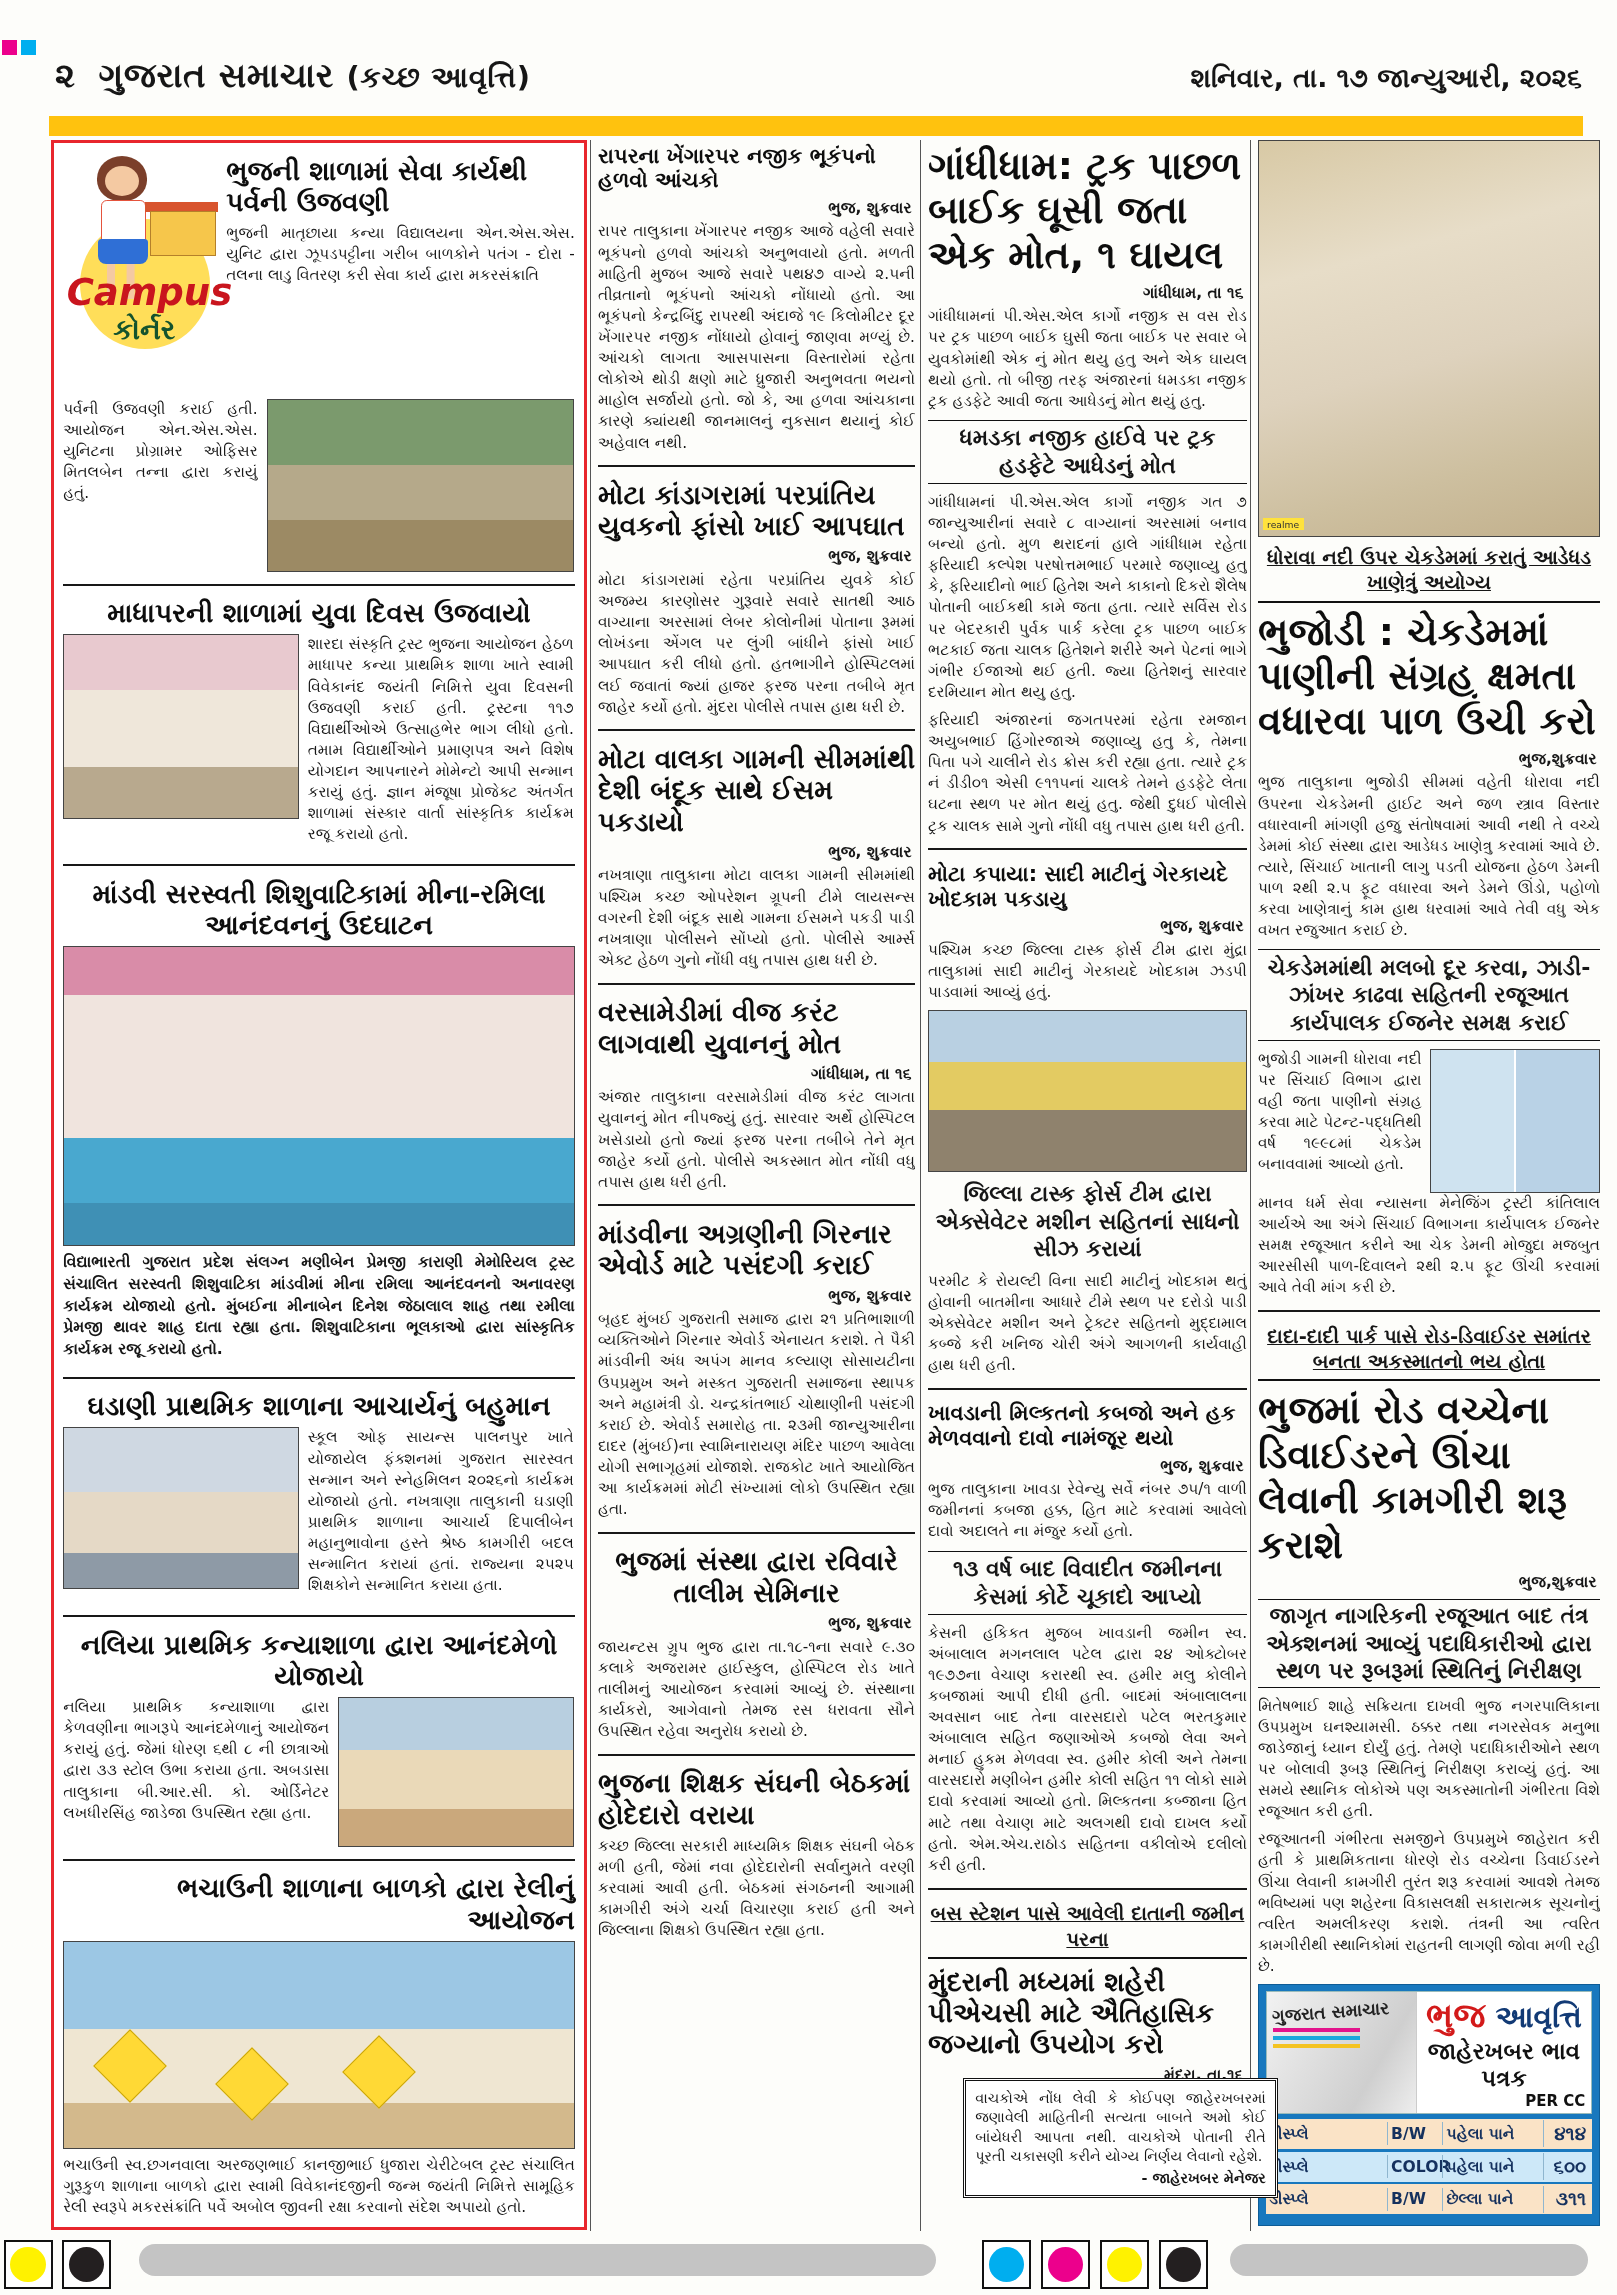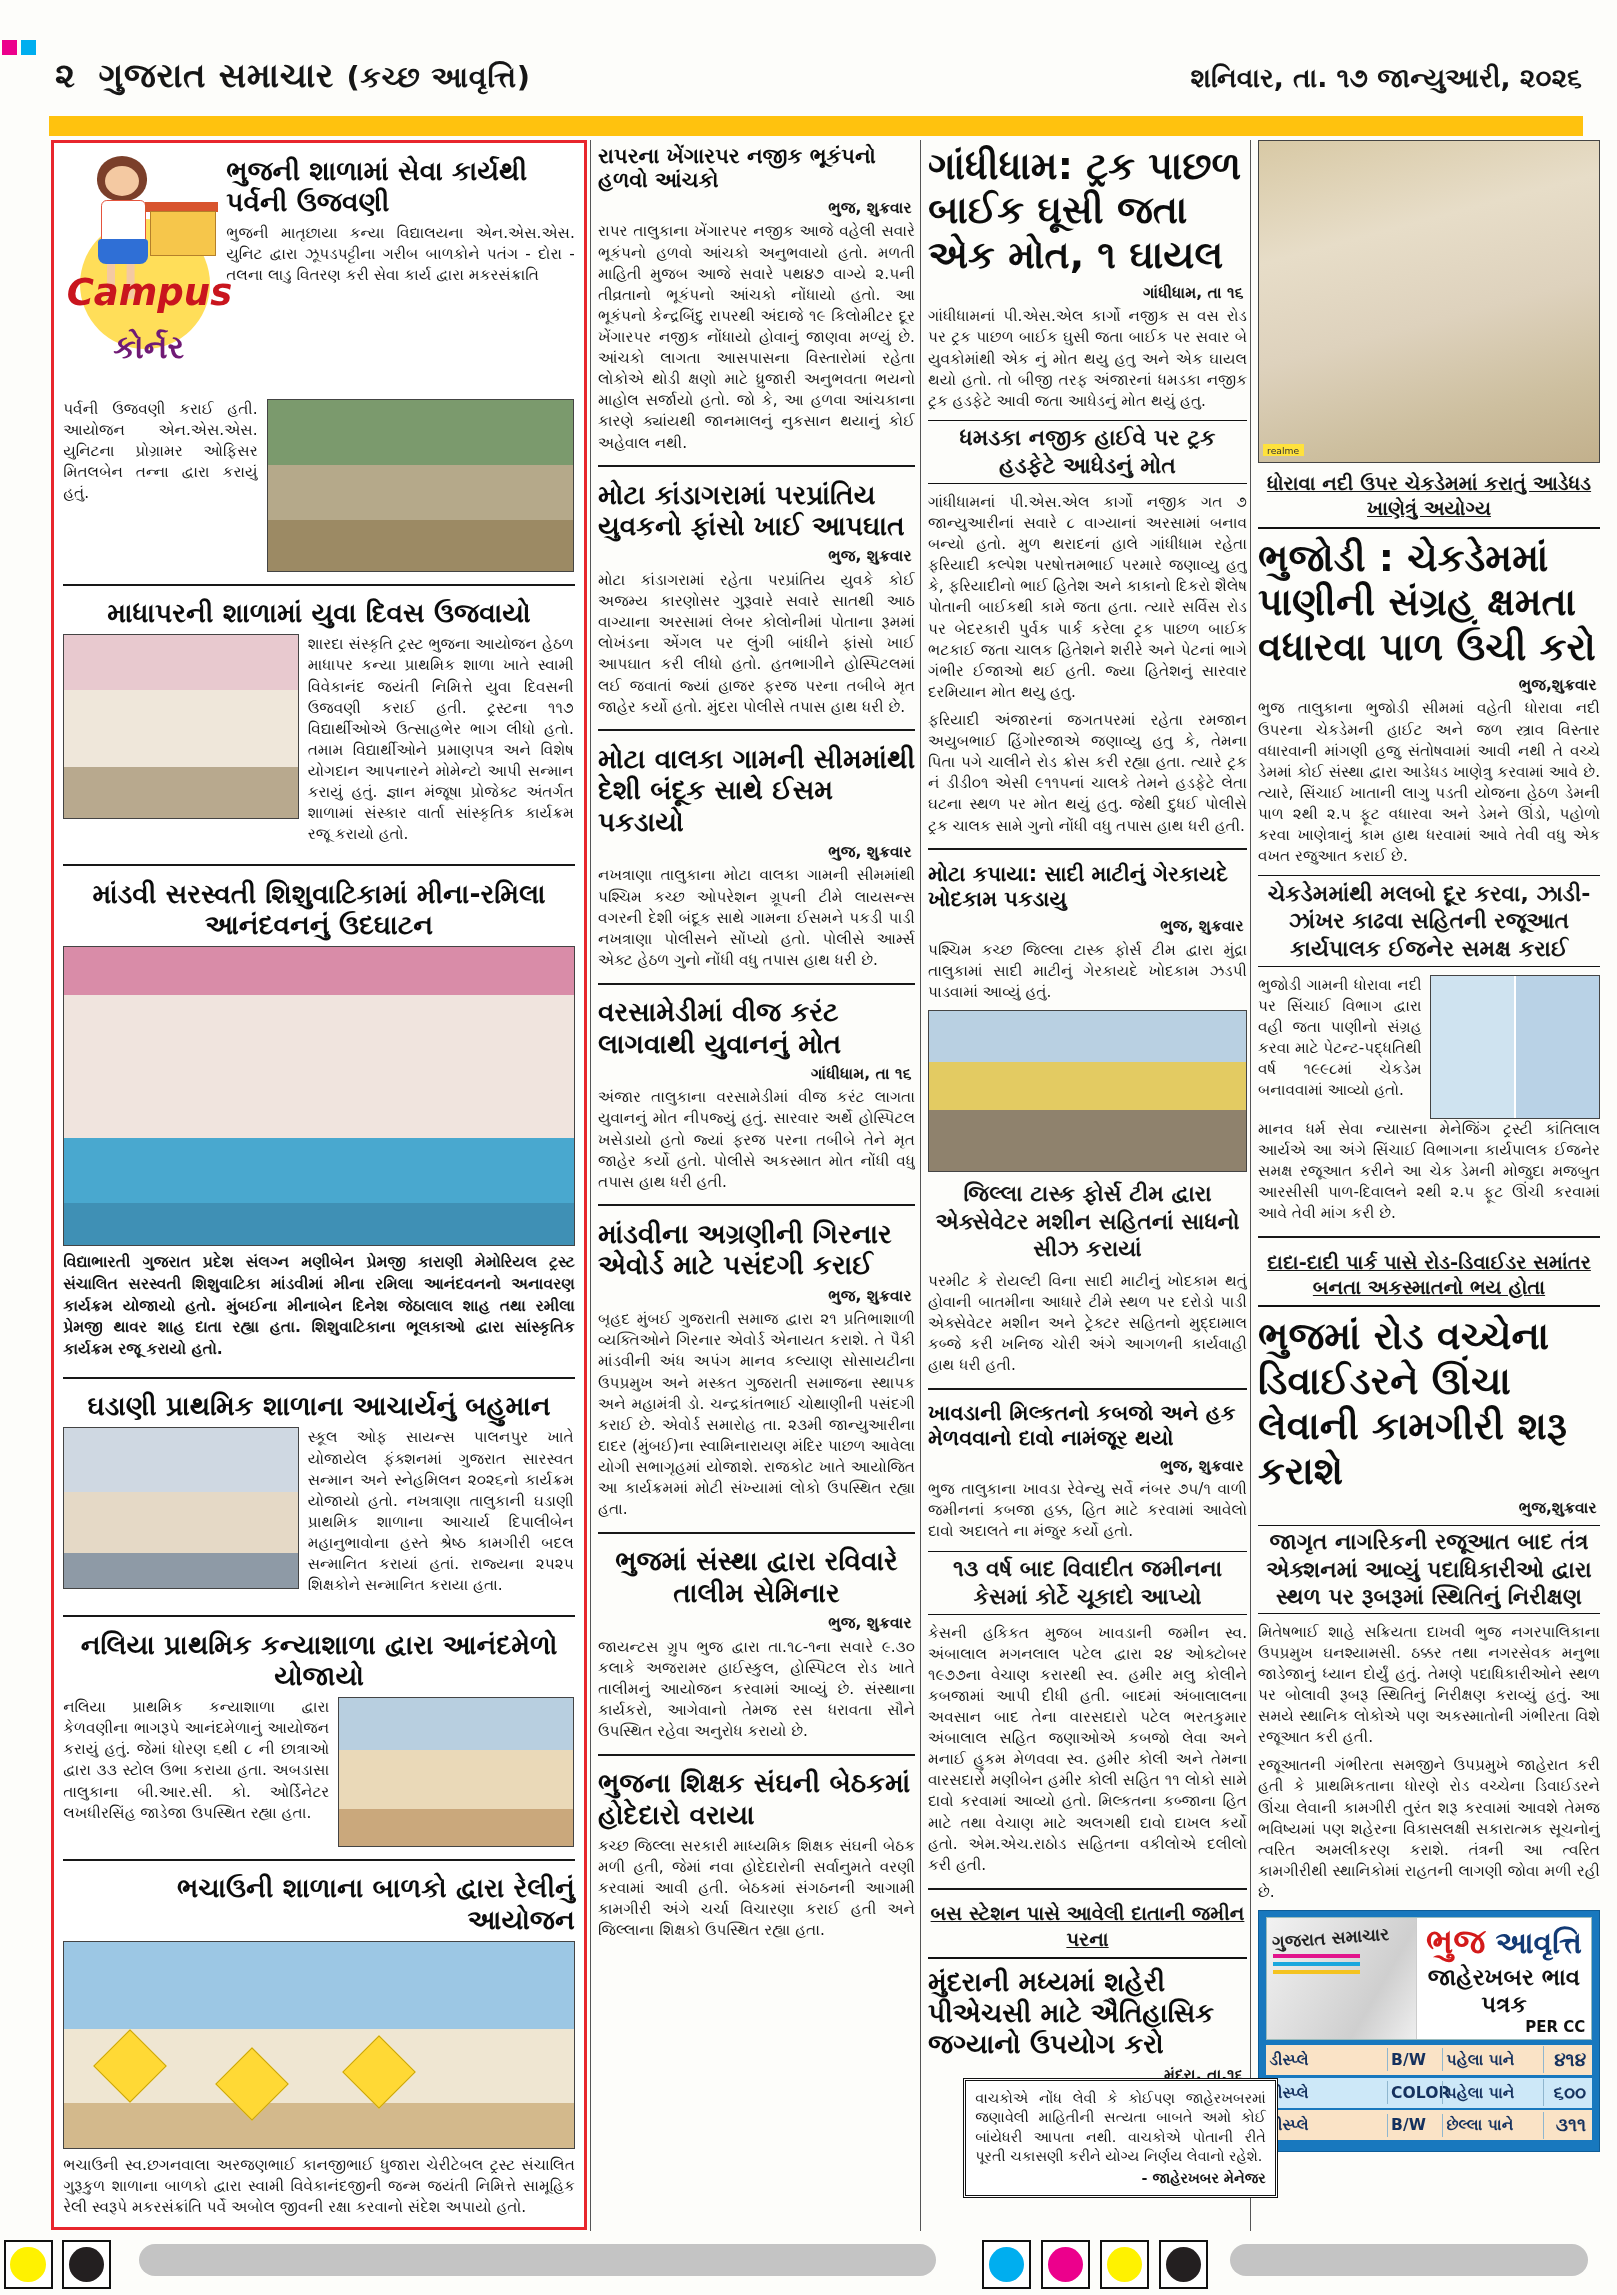--- a/index.html
+++ b/index.html
@@ -42,21 +42,21 @@
   .ph-meld{background:linear-gradient(#b8cfe0 0 35%,#ead9b8 35% 75%,#caa87c 75%)}
   .ph-schoolyard{background:linear-gradient(#9cc7e4 0 42%,#efe6d2 42% 78%,#d3b98c 78%)}
   .kite{position:absolute;width:50px;height:50px;background:#ffd935;transform:rotate(45deg);border:1.2px solid #caa50a}
   .ph-exc2{background:linear-gradient(#b9d0e2 0 32%,#e3cb62 32% 62%,#8f826d 62%)}
   .ph-river{background:linear-gradient(90deg,#cfe3f0 0 49.6%,#fff 49.6% 50.4%,#b9d2e6 50.4%),linear-gradient(#cfe3f0 0 40%,#7f9f6b 40% 78%,#cabfa8 78%)}
   
   .campus-wrap{display:flex;gap:8px}
   .campus-fig{width:155px;min-width:155px;height:248px;position:relative}
   .campus-circle{position:absolute;left:17.3px;top:68px;width:130px;height:130px;border-radius:50%;background:#FFDE59}
   .campus-word{position:absolute;left:3.5px;top:120px;font-size:37px;font-weight:800;color:#C9151E;font-style:italic}
-  .campus-gu{position:absolute;left:50px;top:177px;font-size:32px;font-weight:800;color:#701a75}
+  .campus-gu{position:absolute;left:50px;top:162px;font-size:28px;font-weight:800;color:#14532d}
   .girl-head{position:absolute;left:34px;top:4.6px;width:50px;height:45px;border-radius:50% 50% 46% 46%;background:#7b3f2a}
   .girl-face{position:absolute;left:42px;top:15px;width:34px;height:30px;border-radius:50%;background:#f4c9a2}
   .girl-body{position:absolute;left:38px;top:49px;width:43px;height:43px;background:#fff;border:1.7px solid #e5533d;border-radius:5.8px}
   .girl-skirt{position:absolute;left:35px;top:88px;width:50px;height:25.4px;background:#2f6fd6;border-radius:3.5px 3.5px 8px 8px}
   .girl-legs{position:absolute;left:44px;top:113px;width:8px;height:35px;background:#f4c9a2;box-shadow:19.6px 0 #f4c9a2}
   .school-ico{position:absolute;left:87px;top:60px;width:64px;height:43px;background:#f6c64b;border:1.7px solid #b5802a}
   .school-roof{position:absolute;left:82px;top:51px;width:73px;height:10.4px;background:#d8542e}
   
   .ratecard{background:#1878BE;border:1.7px solid #0e5c96;padding:5.8px 7px 8px;box-sizing:border-box}
   .rc-head{background:#fff;display:flex;border:1.2px solid #9bb;margin-bottom:4.6px}
@@ -237,21 +237,21 @@
     <div class="kicker">બસ સ્ટેશન પાસે આવેલી દાતાની જમીન પરના</div>
     <div class="hl hl-md">મુંદરાની મધ્યમાં શહેરી પીએચસી માટે ઐતિહાસિક જગ્યાનો ઉપયોગ કરો</div>
     <div class="dl">મુંદરા, તા.૧૬</div>
 
   </div>
 
 </div>
 
 <div class="vrule" style="left:1250px"></div>
 <div class="col" style="left:1258px;width:342px">
-  <div class="ph ph-mine" style="height:323px">
+  <div class="ph ph-mine" style="height:397px">
     <span class="tag">realme</span>
   </div>
   <div class="kicker" style="margin-top:8px">ધોરાવા નદી ઉપર ચેકડેમમાં કરાતું આડેધડ ખાણેત્રું અયોગ્ય</div>
   <div class="art">
     <div class="hl hl-xl">ભુજોડી : ચેકડેમમાં પાણીની સંગ્રહ ક્ષમતા વધારવા પાળ ઉંચી કરો</div>
     <div class="dl">ભુજ,શુક્રવાર</div>
     <p class="body-txt">ભુજ તાલુકાના ભુજોડી સીમમાં વહેતી ધોરાવા નદી ઉપરના ચેકડેમની હાઈટ અને જળ સ્ત્રાવ વિસ્તાર વધારવાની માંગણી હજુ સંતોષવામાં આવી નથી તે વચ્ચે ડેમમાં કોઈ સંસ્થા દ્વારા આડેધડ ખાણેત્રુ કરવામાં આવે છે. ત્યારે, સિંચાઈ ખાતાની લાગુ પડતી યોજના હેઠળ ડેમની પાળ ૨થી ૨.૫ ફૂટ વધારવા અને ડેમને ઊંડો, પહોળો કરવા ખાણેત્રાનું કામ હાથ ધરવામાં આવે તેવી વધુ એક વખત રજુઆત કરાઈ છે.</p>
     <div class="subhead" style="border-top:1.7px solid #111;border-bottom:1.7px solid #111;padding:3.5px 0">ચેકડેમમાંથી મલબો દૂર કરવા, ઝાડી- ઝાંખર કાઢવા સહિતની રજૂઆત કાર્યપાલક ઈજનેર સમક્ષ કરાઈ</div>
     <div style="display:flex;gap:8px">
       <p class="body-txt" style="width:48%">ભુજોડી ગામની ધોરાવા નદી પર સિંચાઈ વિભાગ દ્વારા વહી જતા પાણીનો સંગ્રહ કરવા માટે પેટન્ટ-પદ્ધતિથી વર્ષ ૧૯૯૮માં ચેકડેમ બનાવવામાં આવ્યો હતો.</p>

